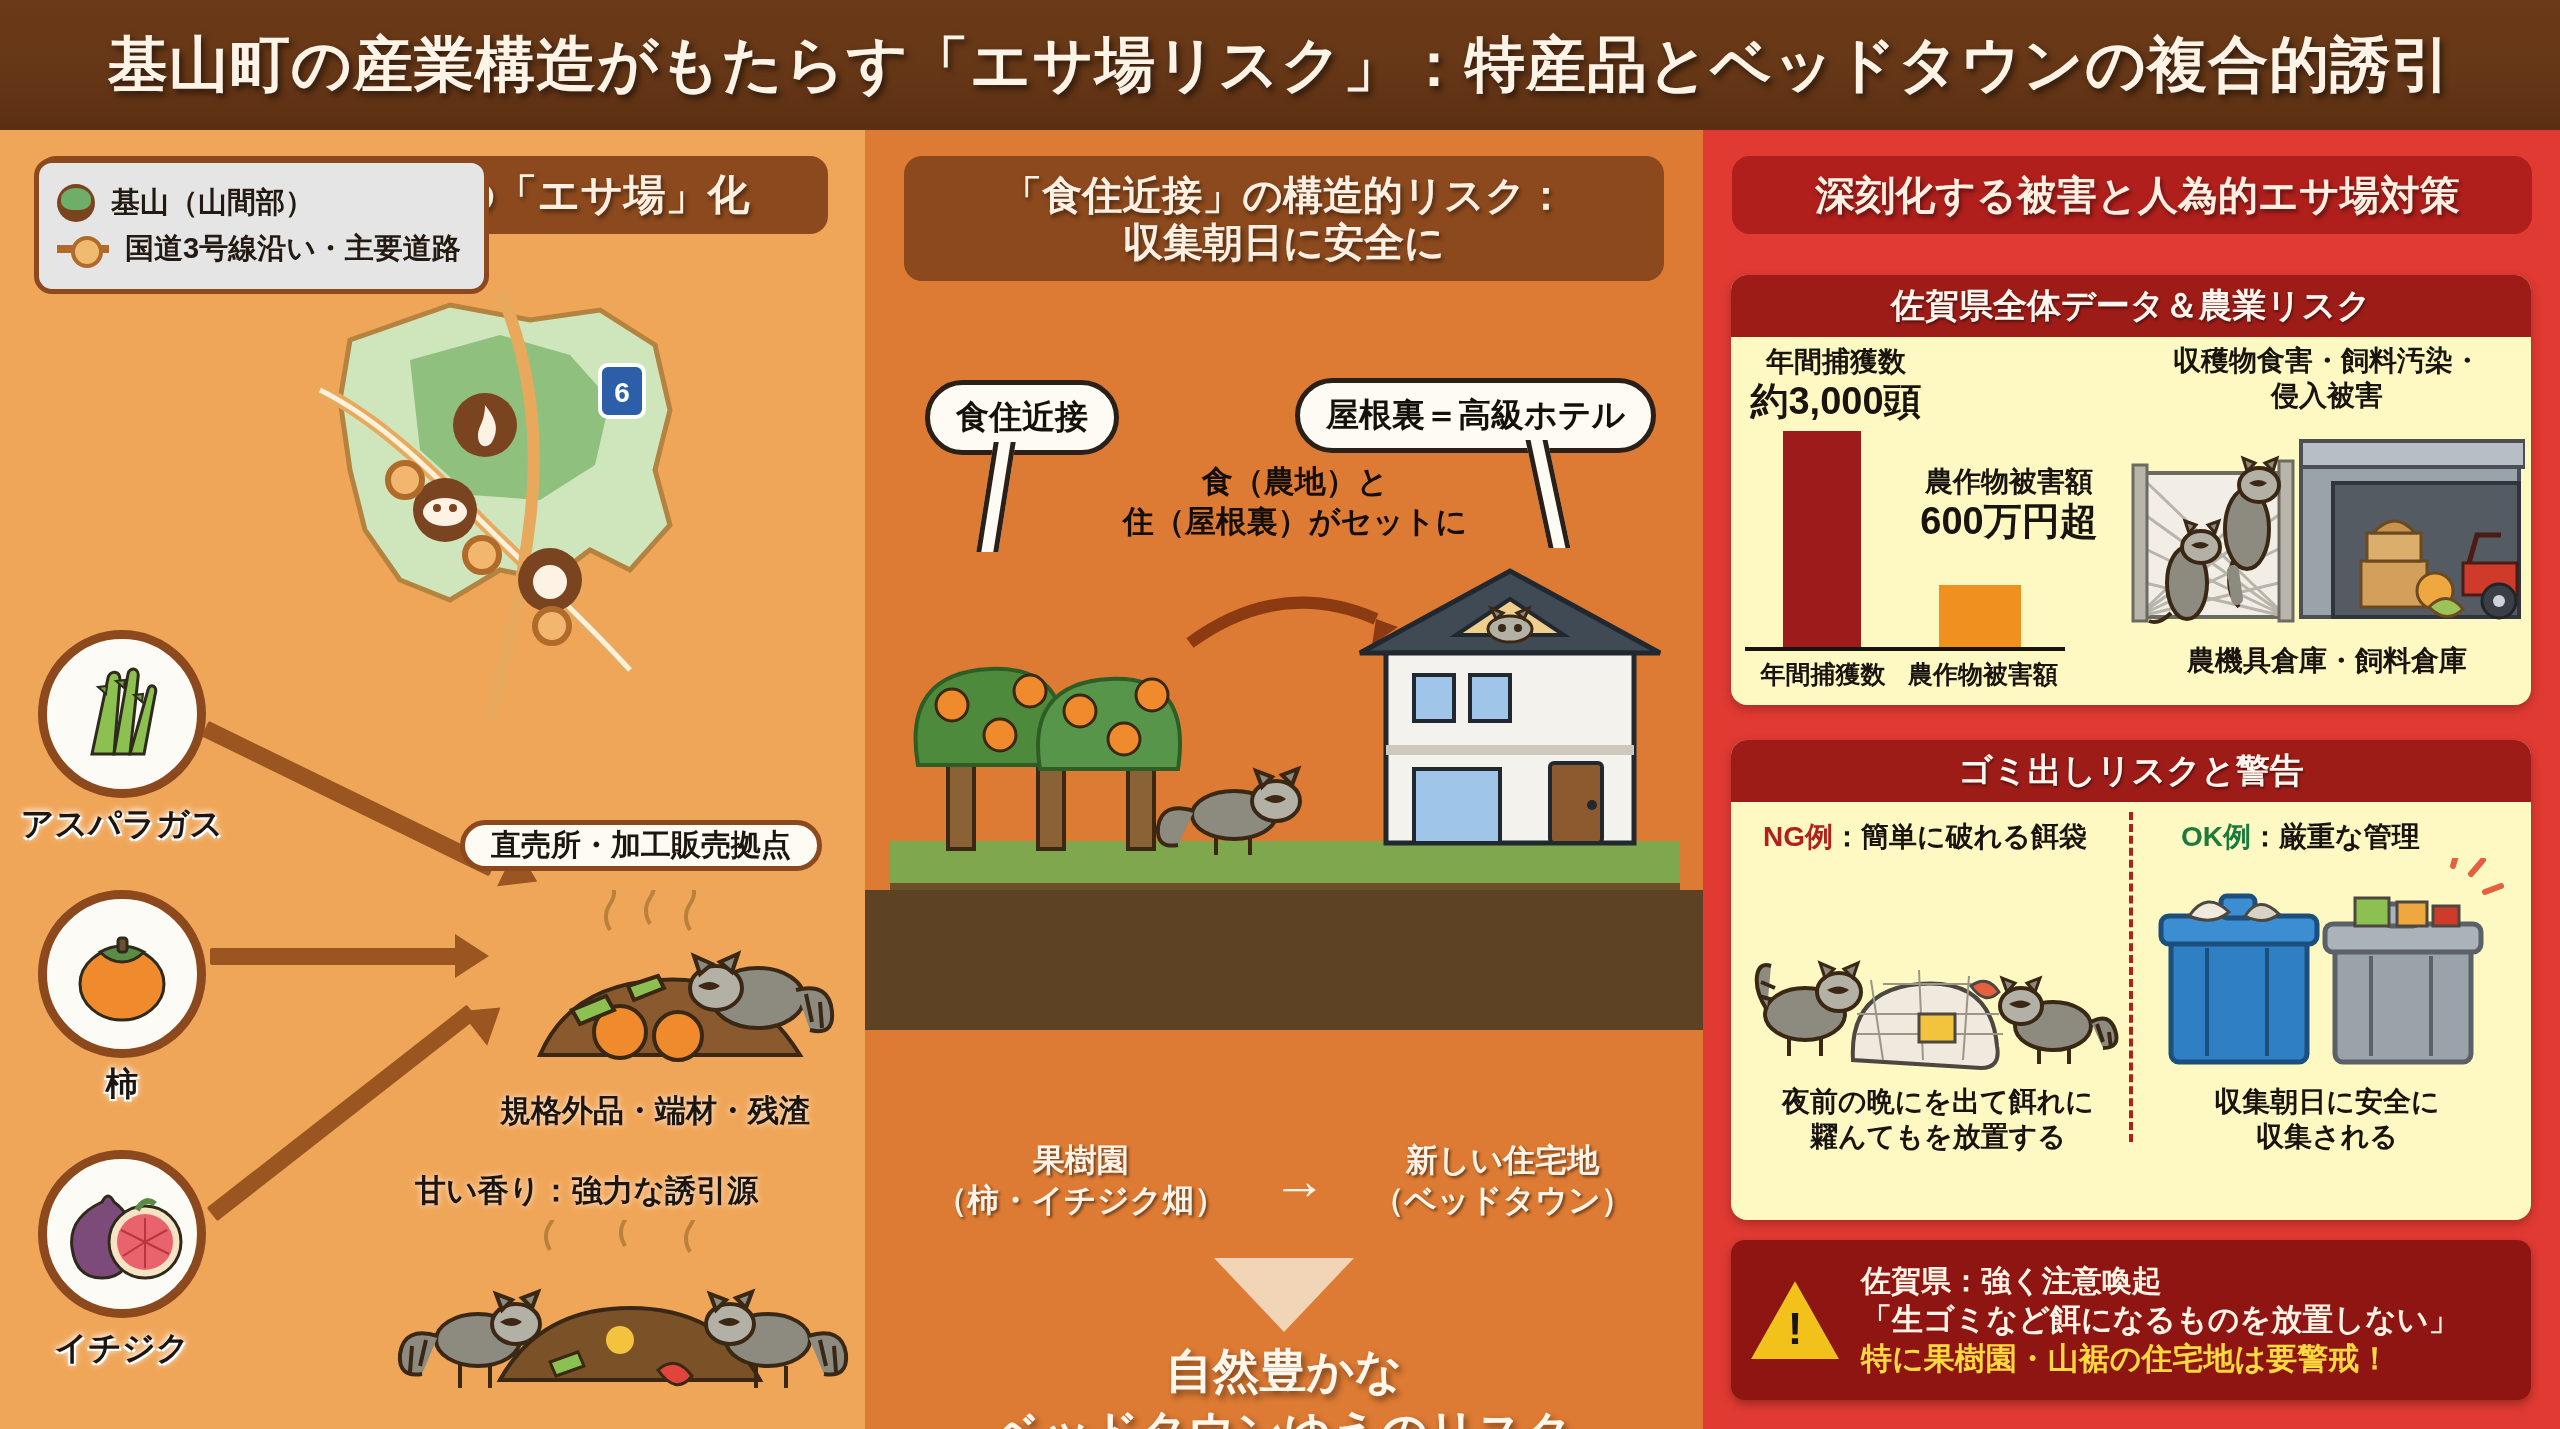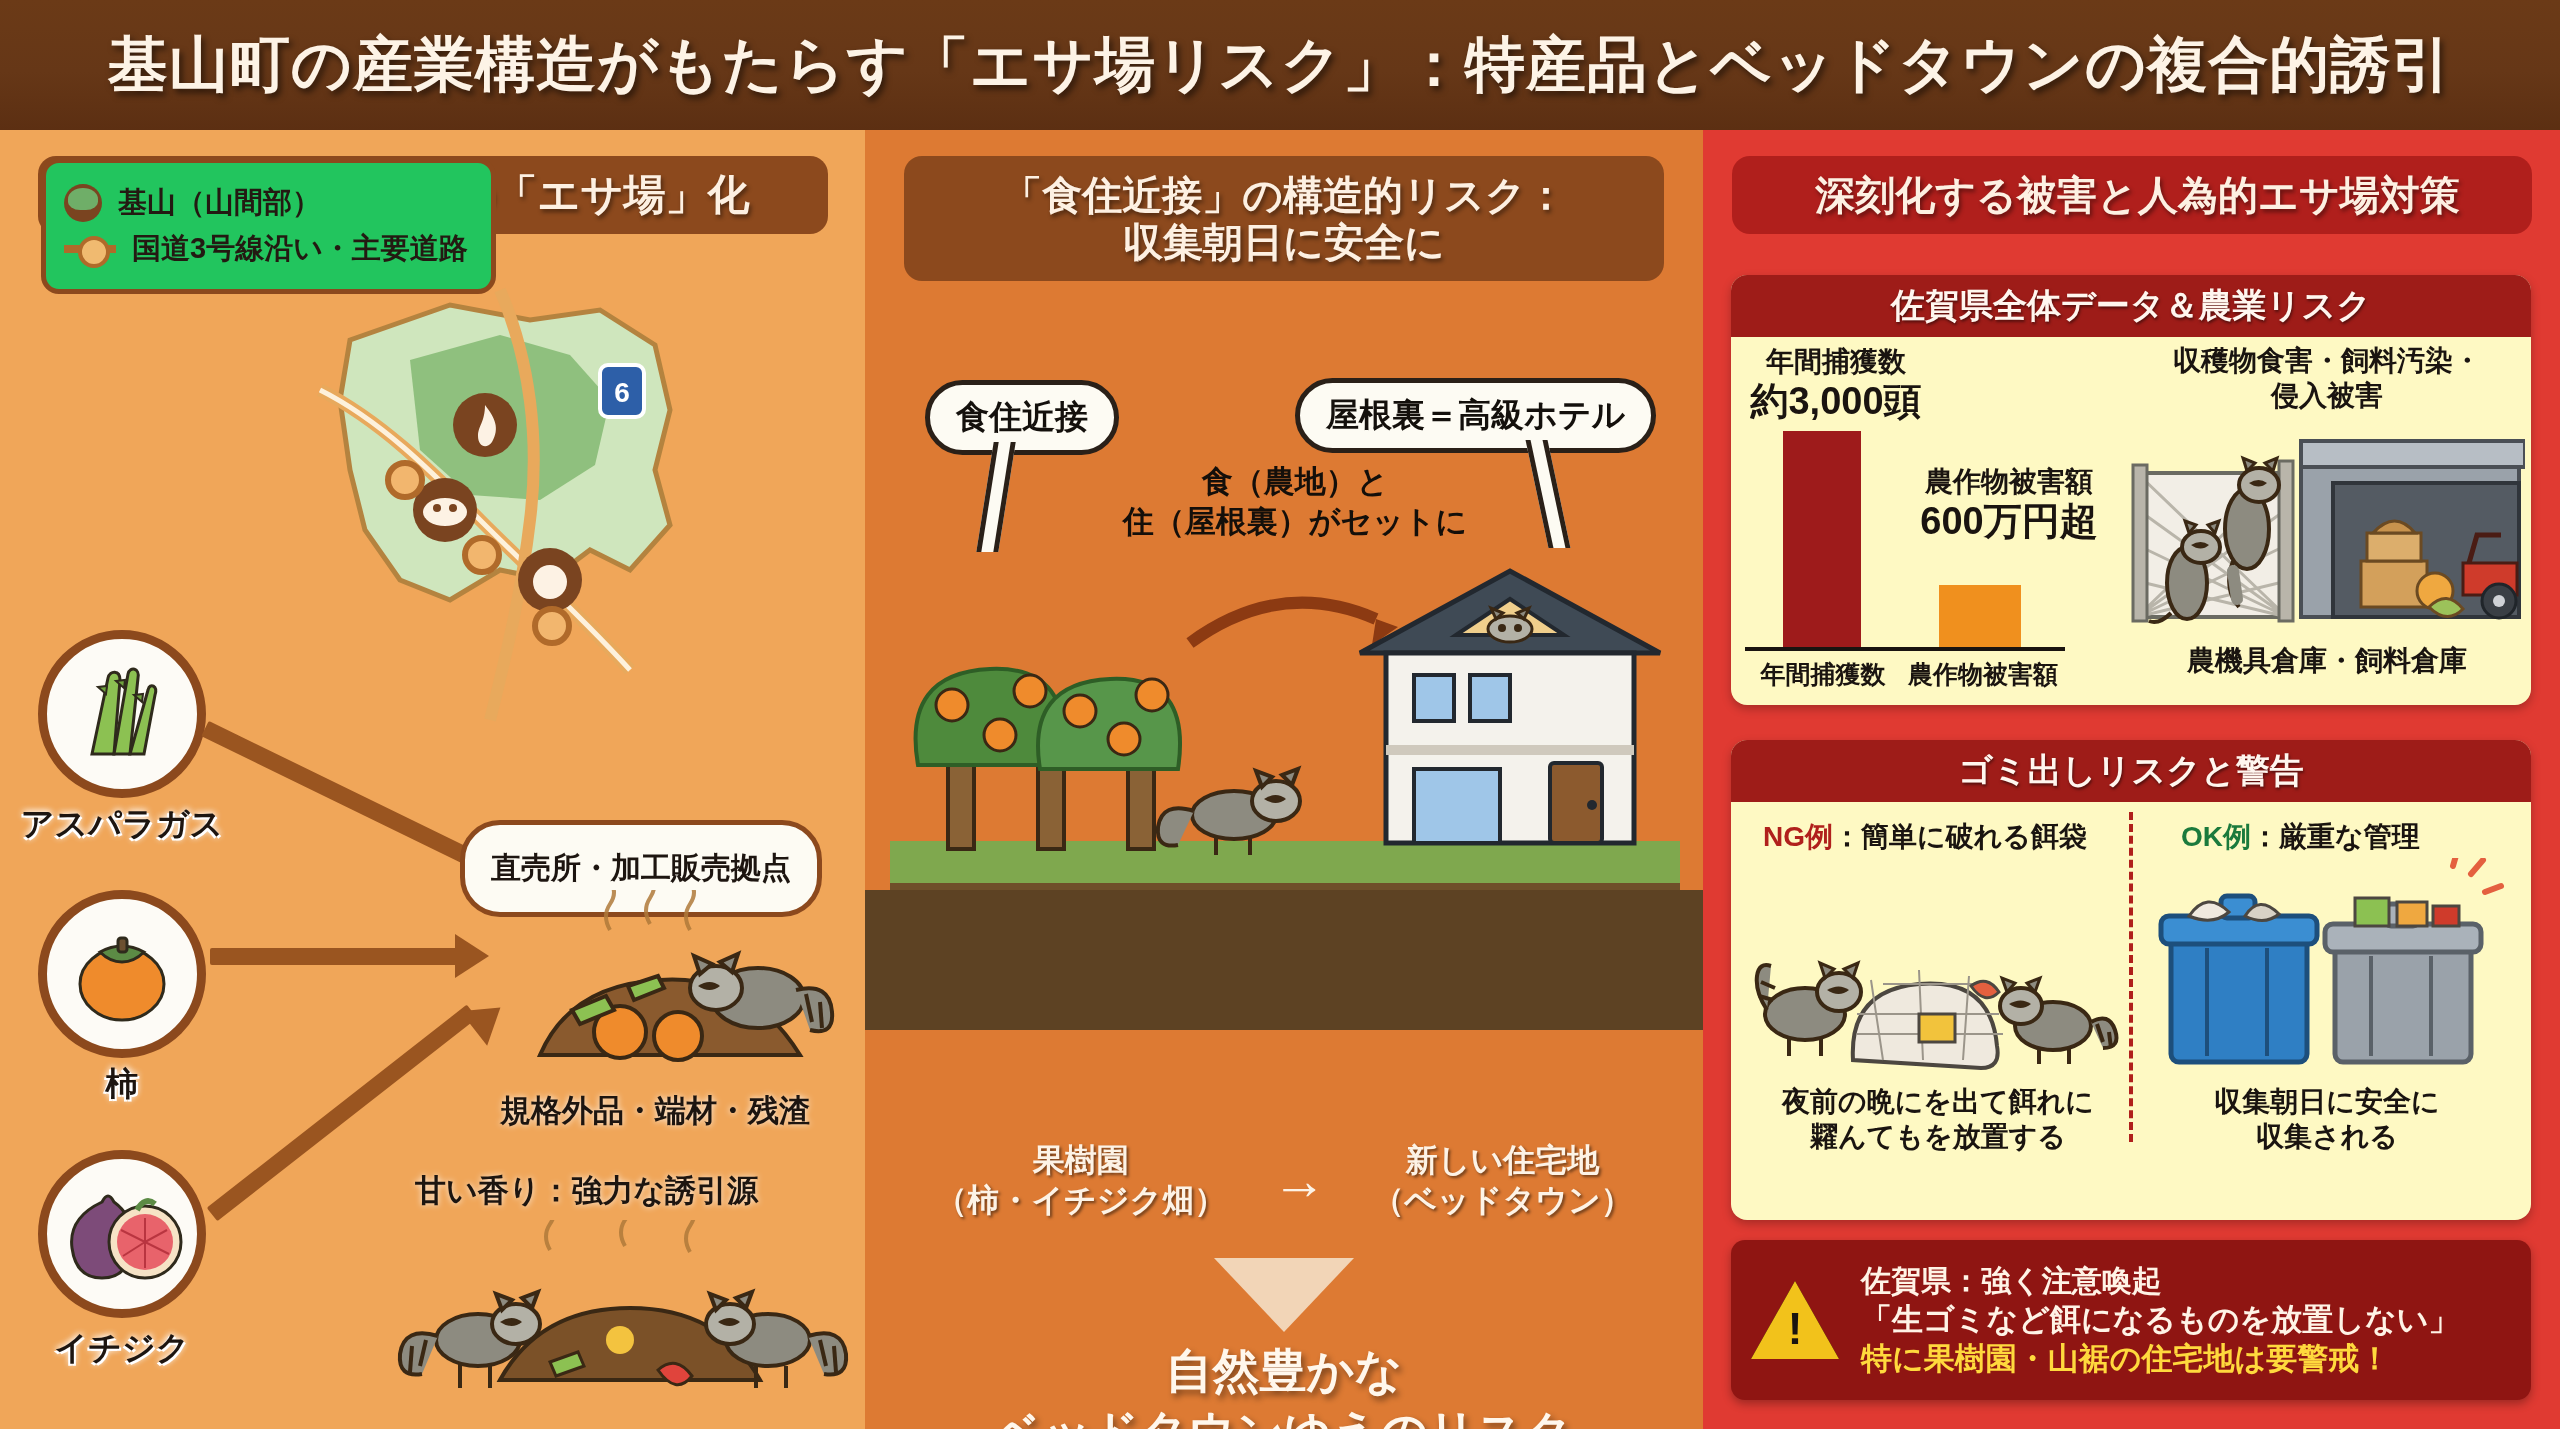--- a/index.html
+++ b/index.html
@@ -36,22 +36,22 @@
     justify-content:center; text-shadow:2px 3px 4px rgba(0,0,0,.45);
     line-height:1.16;
   }
   .pt-left{ width:790px; height:78px; background:#8c491d; font-size:42px; }
   .pt-mid{ width:760px; height:125px; background:#8c491d; font-size:40px; }
   .pt-right{ width:800px; height:78px; background:#b01f1c; font-size:40px;padding-left:12px; }
 
   
   .map-wrap{ position:absolute; left:200px; top:120px; width:620px; height:560px; }
   .legend{
-    position:absolute; left:41px; top:28px; width:455px; padding:14px 18px;
-    background:#22c55e; border:5px solid #8c491d; border-radius:18px; z-index:6;
+    position:absolute; left:34px; top:28px; width:455px; padding:14px 18px;
+    background:#e5e5e5; border:5px solid #8c491d; border-radius:18px; z-index:6;
   }
   .legend-row{ display:flex; align-items:center; gap:16px; margin:6px 0; }
   .legend-label{ font-size:29px; font-weight:bold; color:#231a12; white-space:nowrap;}
   .lg-mt{ width:38px; height:38px; border-radius:50%; background:#7a4420; position:relative; overflow:hidden; flex:none;}
   .lg-mt::after{ content:""; position:absolute; left:4px; top:4px; width:30px; height:22px;
      background:#6fae68; border-radius:50% 50% 40% 40%;}
   .lg-rd{ width:52px; height:26px; position:relative; flex:none; }
   .lg-rd::before{ content:""; position:absolute; left:0; top:9px; width:52px; height:8px; background:#b06a2a;}
   .lg-rd::after{ content:""; position:absolute; left:14px; top:0; width:24px; height:24px;
      border-radius:50%; background:#f0ba70; border:4px solid #b06a2a;}
@@ -61,21 +61,21 @@
     background:#fdfbf6; border:9px solid #8c491d;
     display:flex; align-items:center; justify-content:center;
   }
   .fruit-label{
     position:absolute; width:230px; text-align:center; font-size:33px; font-weight:bold;
     color:#1d1510; text-shadow:0 0 7px #fff,0 0 7px #fff,2px 2px 0 #fff,-2px 2px 0 #fff;
   }
 
   .pill{
     position:absolute; background:#fdfbf3; border:5px solid #8c491d; border-radius:40px;
-    padding:23px 26px; font-size:30px; font-weight:bold; color:#1d1510; white-space:nowrap;
+    padding:0 26px; font-size:30px; font-weight:bold; color:#1d1510; white-space:nowrap;
   }
   .free-label{
     position:absolute; font-size:31px; font-weight:bold; color:#1d1510; white-space:nowrap;
     text-shadow:0 0 6px rgba(255,255,255,.9);
   }
 
   
   .arrow-brown{ position:absolute; background:#9a5520; height:17px; transform-origin:left center; border-radius:2px;}
   .arrow-head{ position:absolute; width:0;height:0; border-left:34px solid #9a5520;
       border-top:22px solid transparent; border-bottom:22px solid transparent;}

